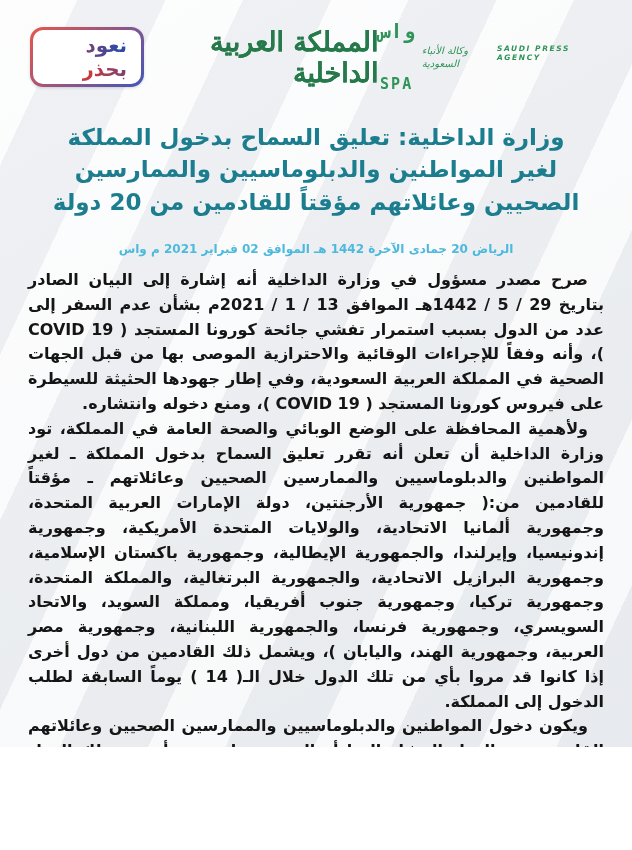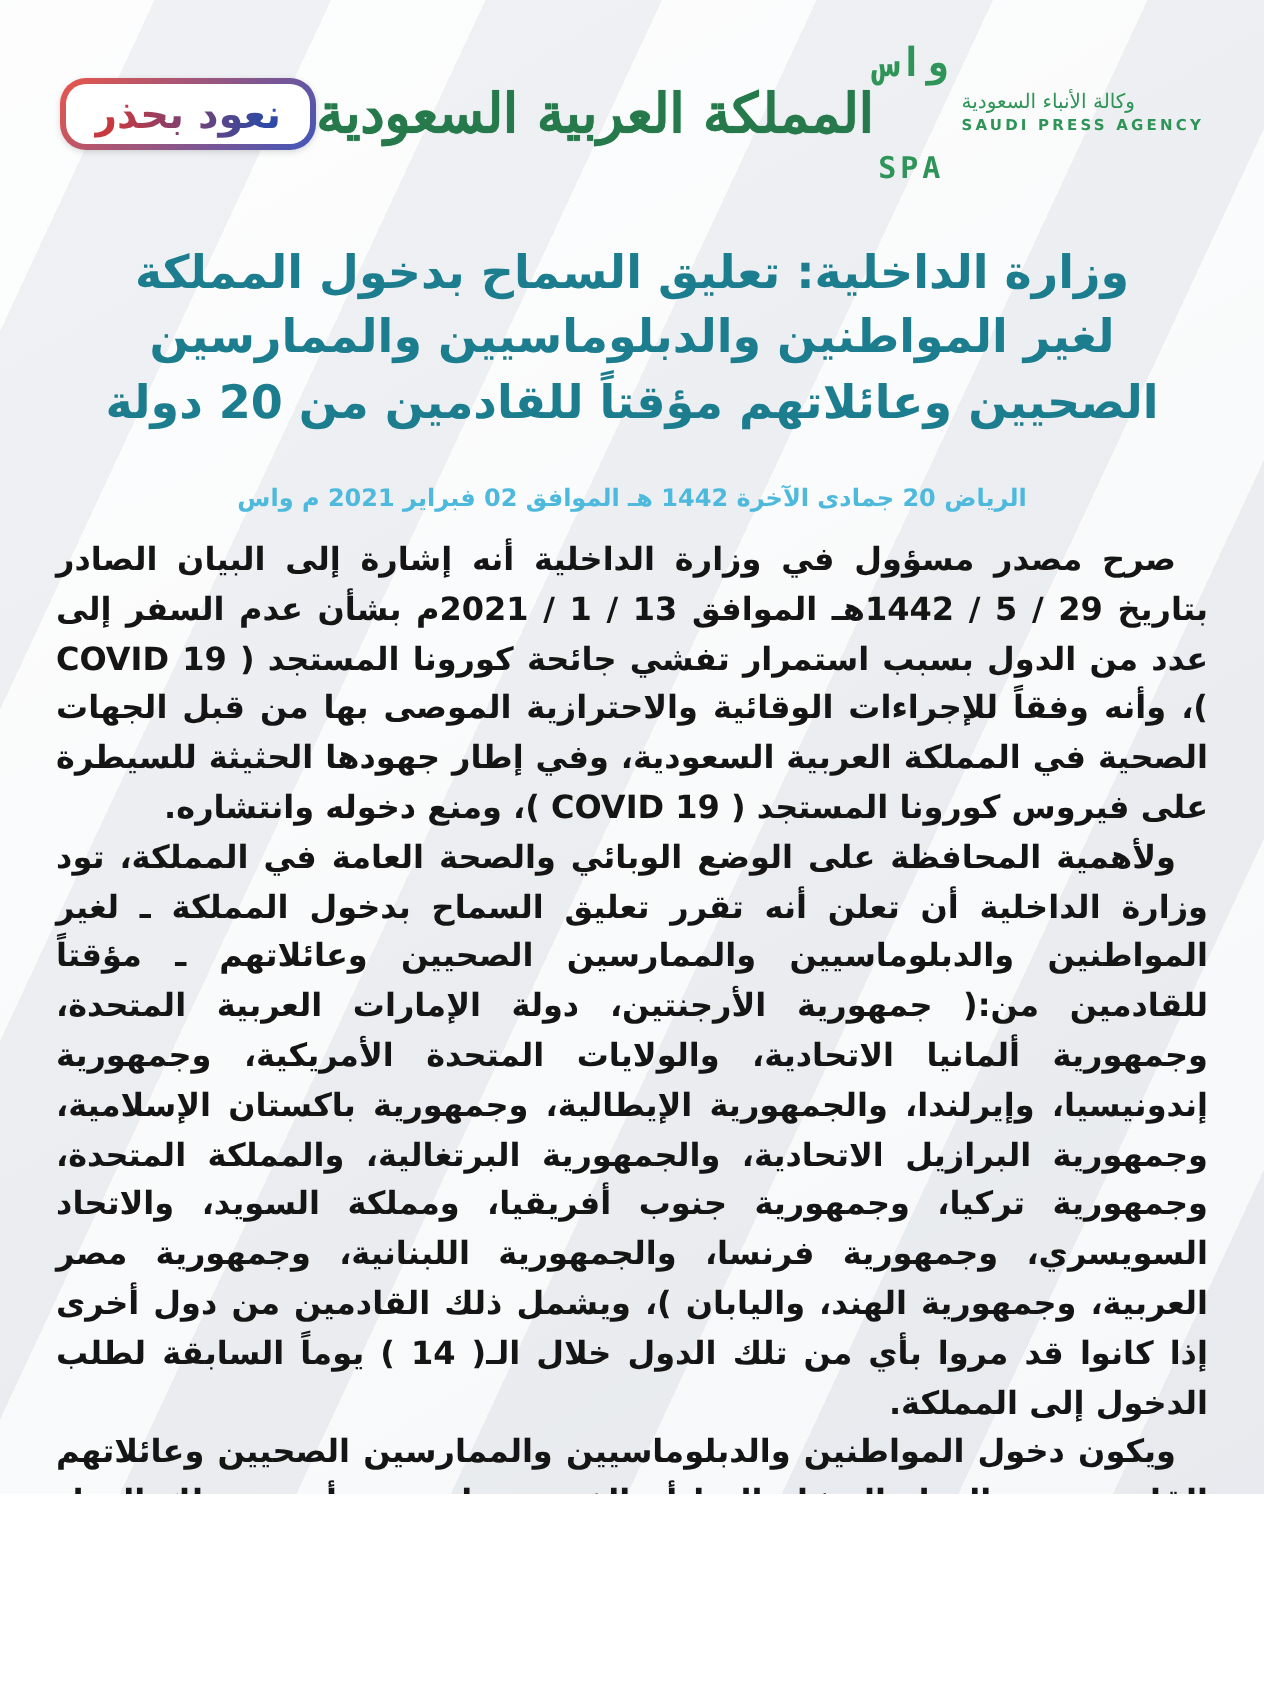--- a/index.html
+++ b/index.html
@@ -20,21 +20,21 @@
   .badge-text{font-size:20px;font-weight:bold;
          background:linear-gradient(90deg,#c8393f 10%,#2e4aa5 90%);
          -webkit-background-clip:text;background-clip:text;color:transparent;}
   .kingdom{font-family:"DejaVu Serif",serif;font-size:27px;font-weight:bold;color:#26794a;
            direction:rtl;text-shadow:0 0 .4px #26794a;}
   .spa-logo{display:flex;align-items:center;gap:7px;}
   .spa-mark{display:flex;flex-direction:column;align-items:center;line-height:.95;
             font-family:"DejaVu Sans Mono",monospace;font-weight:bold;gap:36px;}
   .spa-mark .t{font-size:20px;}
   .spa-mark .b{font-size:15px;letter-spacing:2px;text-align:center;}
-  .spa-text{display:flex;flex-direction:column;line-height:1.3;}
+  .spa-text{display:flex;flex-direction:row;line-height:1.3;font-style:italic;}
   .spa-text .ar{font-size:10px;direction:rtl;text-align:left;}
   .spa-text .en{font-size:7.5px;letter-spacing:1.6px;font-weight:bold;}
   .spa-logo--green .spa-mark,.spa-logo--green .spa-text{color:#2e9457;}
   .spa-logo--white .spa-mark,.spa-logo--white .spa-text{color:#ffffff;}
 
   
   .headline{direction:rtl;text-align:center;color:#1c7d8f;font-weight:bold;
             font-size:23px;line-height:1.42;padding:14px 44px 0 44px;}
   .dateline{direction:rtl;text-align:center;color:#4db9dd;font-weight:bold;
             font-size:12px;padding:8px 30px 0 30px;}
@@ -66,21 +66,21 @@
 
 <div class="page">
 
   <header class="header layer">
     <div class="badge">
       <div class="badge-inner">
         <span class="badge-text">نعود بحذر</span>
       </div>
     </div>
 
-    <div class="kingdom">المملكة العربية السعودية</div>
+    <div class="kingdom">المملكة العربية الداخلية</div>
 
     <div class="spa-logo spa-logo--green">
       <div class="spa-mark">
         <span class="t">واس</span>
         <span class="b">SPA</span>
       </div>
       <div class="spa-text">
         <span class="ar">وكالة الأنباء السعودية</span>
         <span class="en">SAUDI PRESS AGENCY</span>
       </div>

